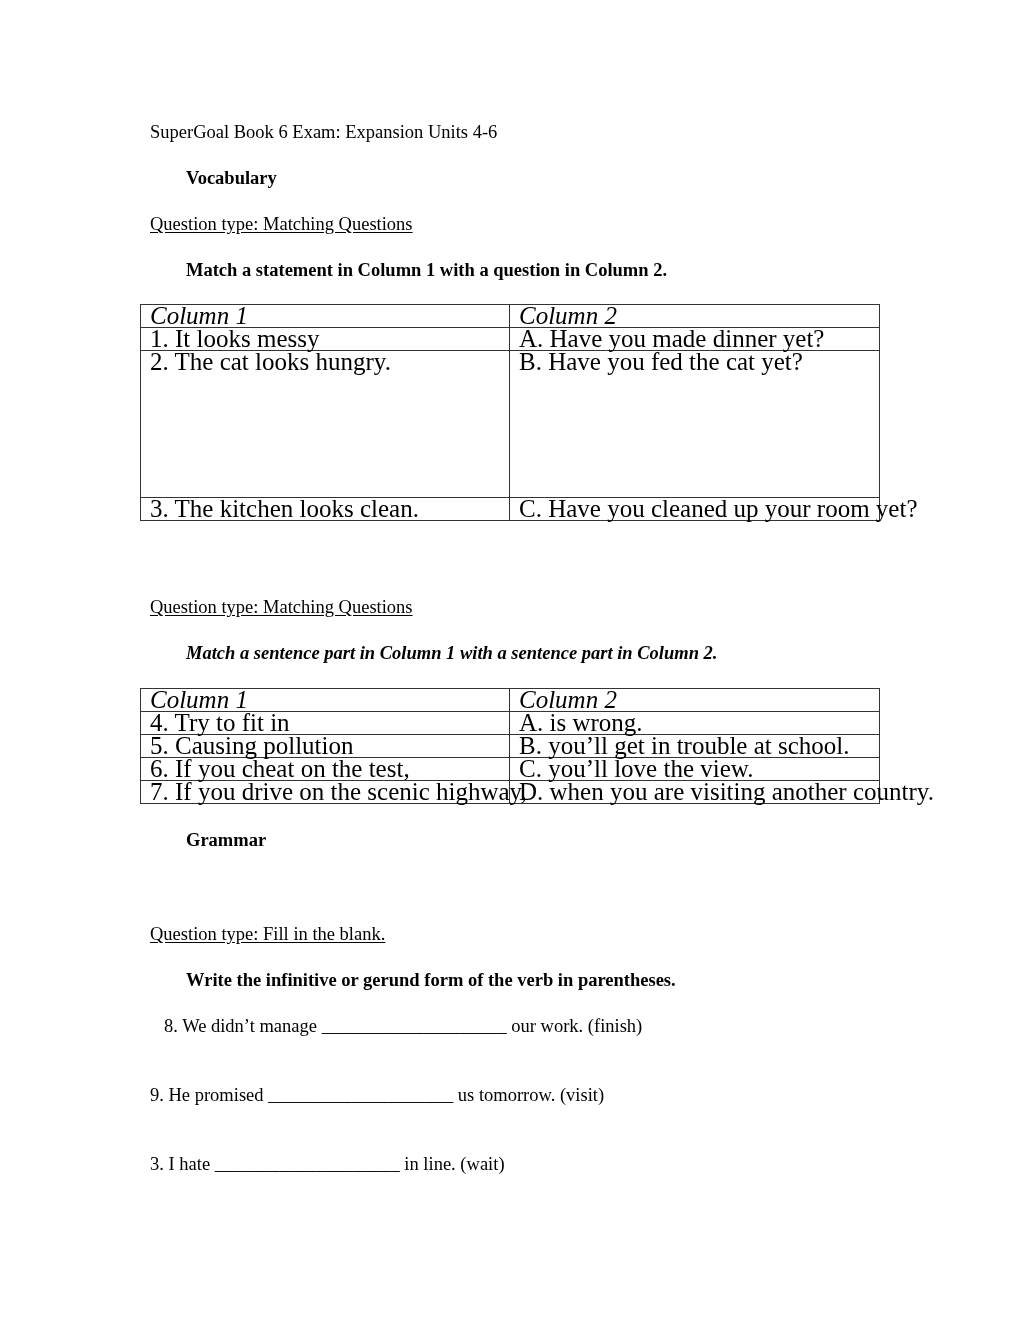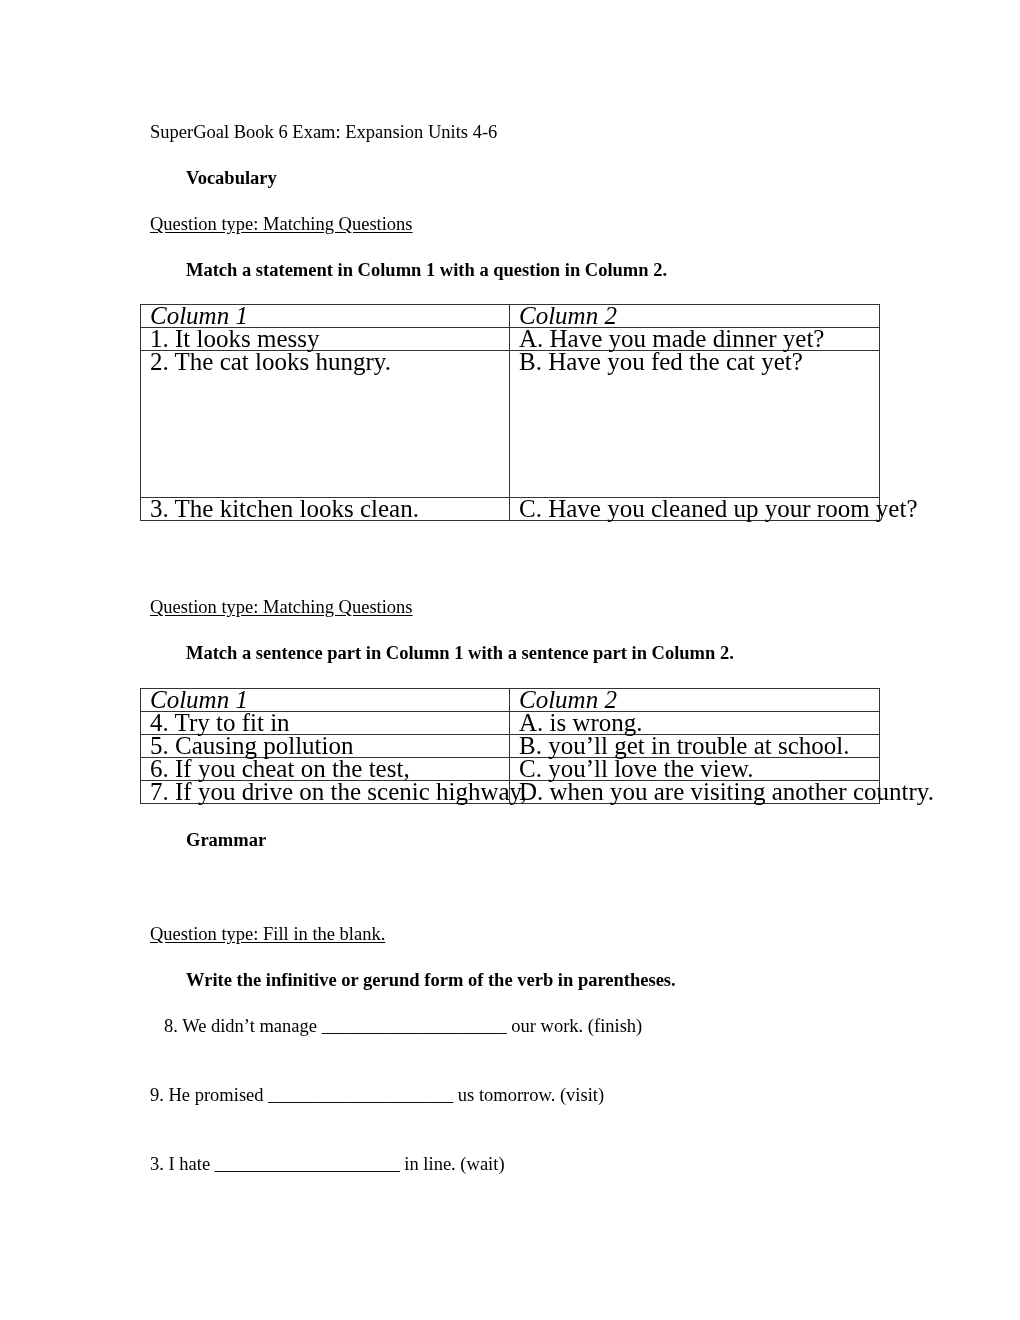--- a/index.html
+++ b/index.html
@@ -51,21 +51,21 @@
   </tr>
   <tr>
     <td class="c1">3. The kitchen looks clean.</td>
     <td>C. Have you cleaned up your room yet?</td>
   </tr>
 </tbody>
   </table>
 
 <div class="abs u" style="top:596px;">Question type: Matching Questions</div>
 
-<div class="abs bold" style="top:642px;">Match a sentence part in Column 1 with a sentence part in Column 2.</div>
+<div class="abs bold" style="top:642px;font-style:italic;">Match a sentence part in Column 1 with a sentence part in Column 2.</div>
 
 <table class="match" style="top:688px;">
   <tbody>
       <tr class="hdr">
     <td class="c1">Column 1</td>
     <td>Column 2</td>
   </tr>
   <tr>
     <td class="c1">4. Try to fit in</td>
     <td>A. is wrong.</td>

